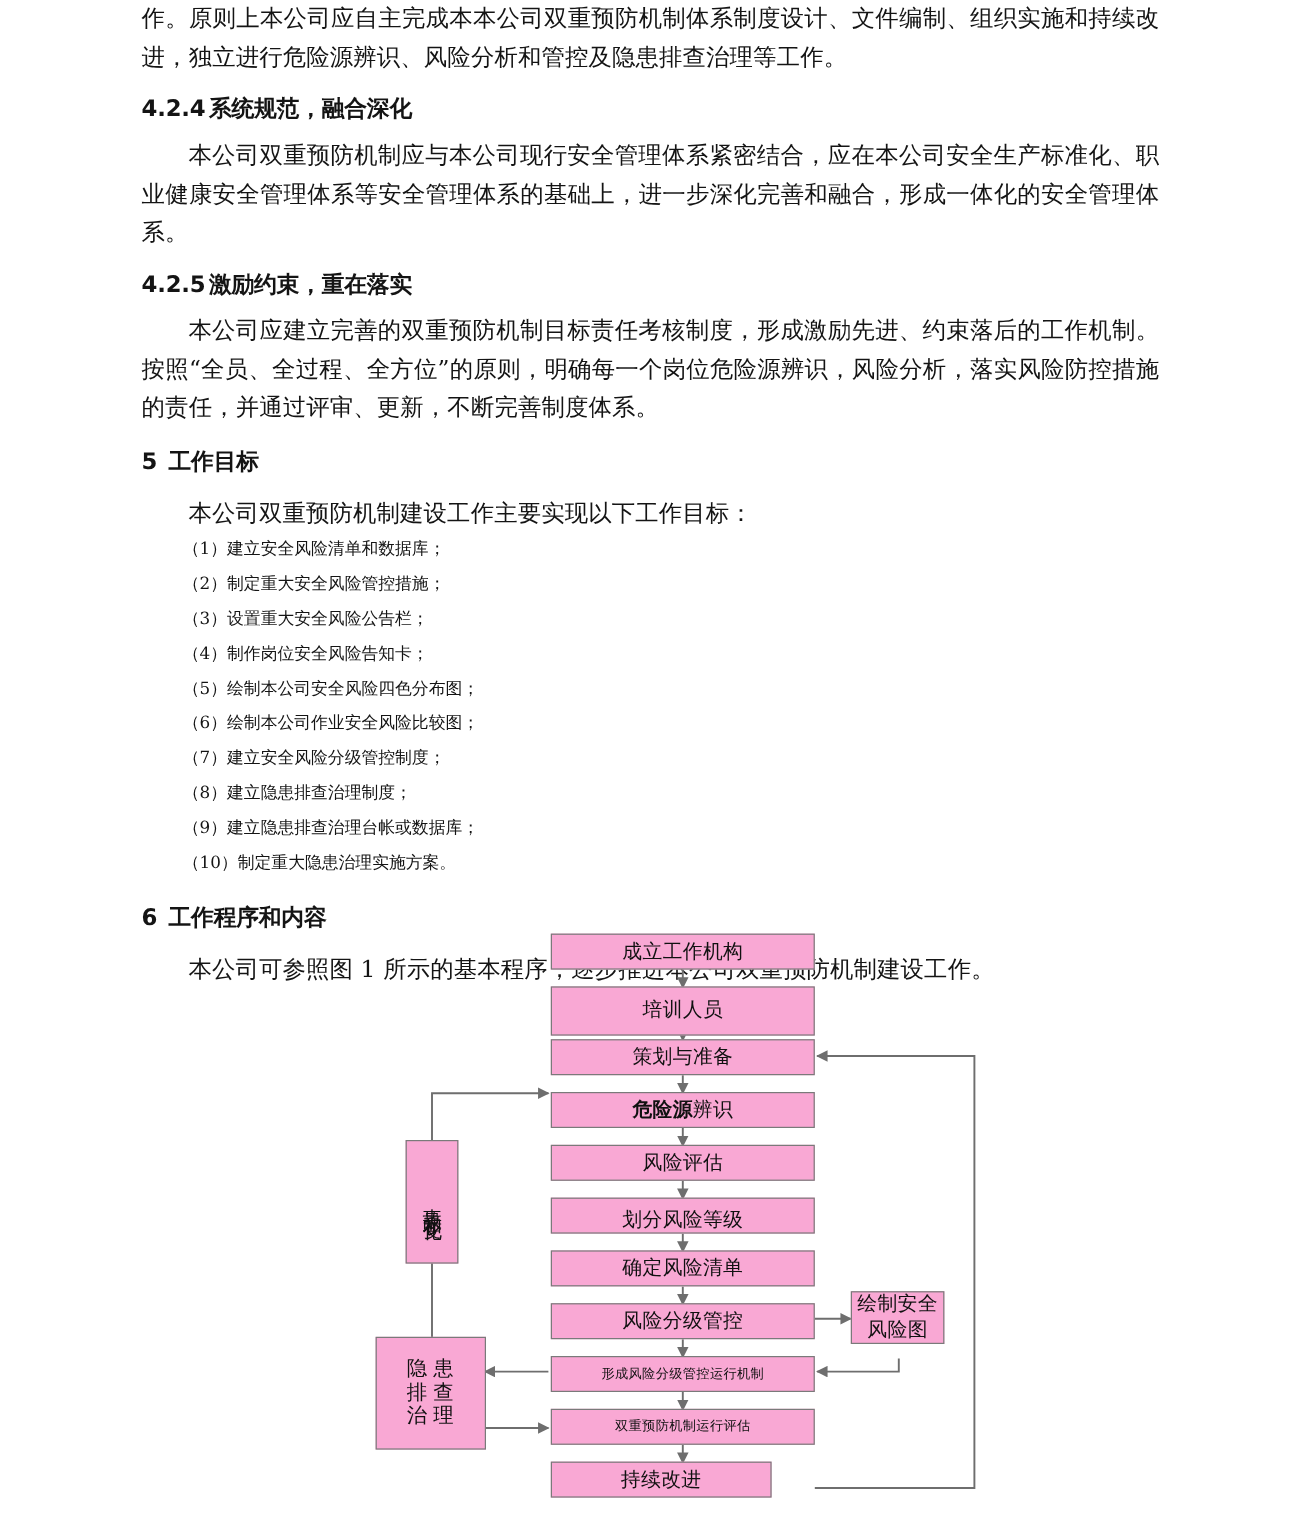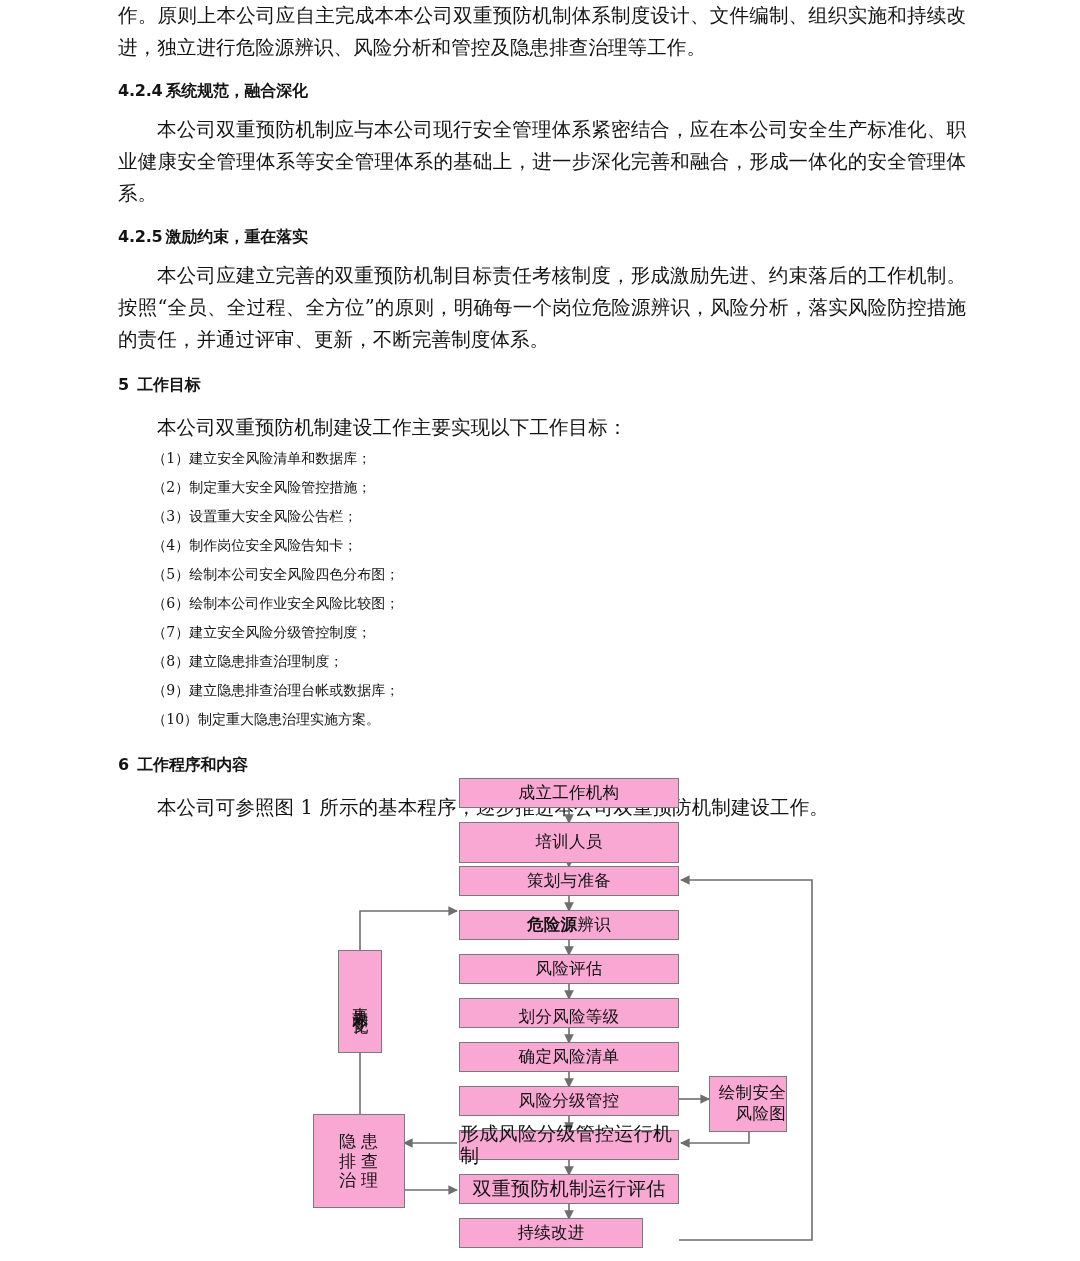--- a/index.html
+++ b/index.html
@@ -31,21 +31,21 @@
     line-height: 32px;
     text-align: justify;
     text-justify: inter-ideograph;
     margin: 0;
     letter-spacing: 0.1px;
   }
   .para.indent { text-indent: 2em; }
 
   .heading {
     font-family: "DejaVu Sans", "Liberation Sans", sans-serif;
-    font-size: 16px;
+    font-size: 19px;
     font-weight: bold;
     line-height: 30px;
     margin: 0;
     letter-spacing: -0.2px;
   }
   .heading .num { margin-right: 3px; }
 
   .spacer-8 { height: 8px; }
   .spacer-12 { height: 12px; }
   .spacer-14 { height: 14px; }
@@ -73,21 +73,21 @@
     background: #f9a8d4;
     display: flex;
     align-items: center;
     justify-content: center;
     font-family: "DejaVu Sans", "Liberation Sans", sans-serif;
     font-size: 16.5px;
     color: #111;
     letter-spacing: 0.3px;
     line-height: 1.15;
   }
-  .fc-box.small { font-size: 19px; }
+  .fc-box.small { font-size: 11px; }
   .fc-box.two-line {
     flex-direction: column;
     line-height: 1.25;
   }
   .fc-box.vtext {
     writing-mode: vertical-rl;
     text-orientation: upright;
     letter-spacing: 3px;
     font-size: 16px;
   }
@@ -258,19 +258,19 @@
 
     <div class="fc-box grid2" style="left:313px; top:344px; width:92px; height:94px;">
       <span>隐</span>
       <span>患</span>
       <span>排</span>
       <span>查</span>
       <span>治</span>
       <span>理</span>
     </div>
 
-    <div class="fc-box two-line" style="left:709px; top:306px; width:78px; height:56px;align-items:flex-end;">
+    <div class="fc-box two-line" style="left:709px; top:306px; width:78px; height:44px;">
       <span>绘制安全</span>
       <span>风险图</span>
     </div>
 
   </div>
 </div>
 
 </body></html>

